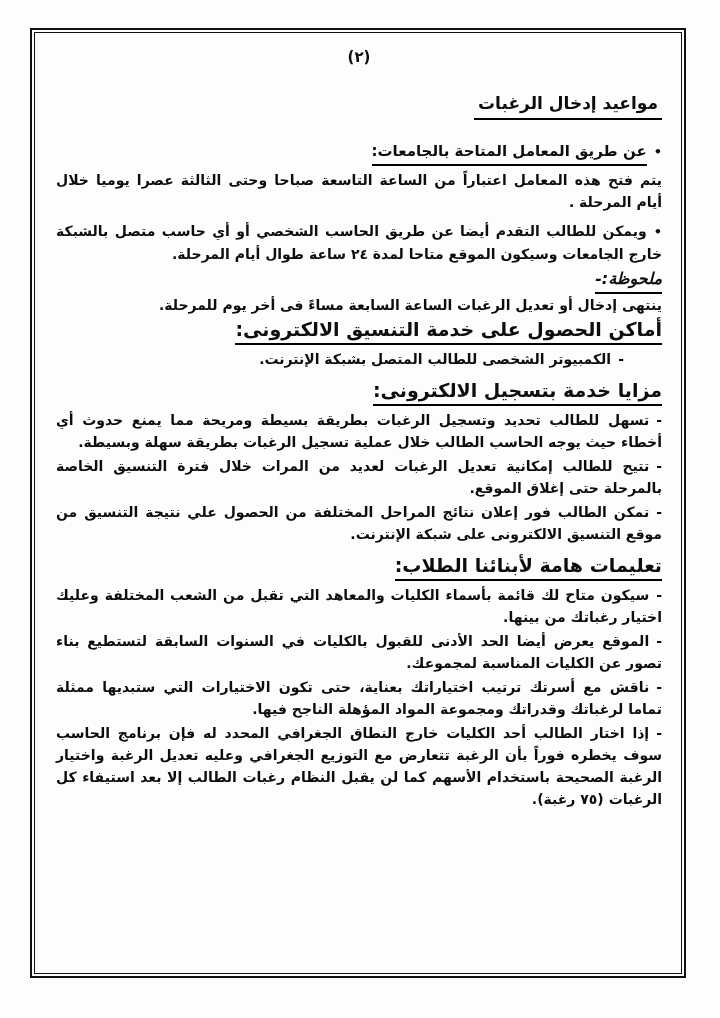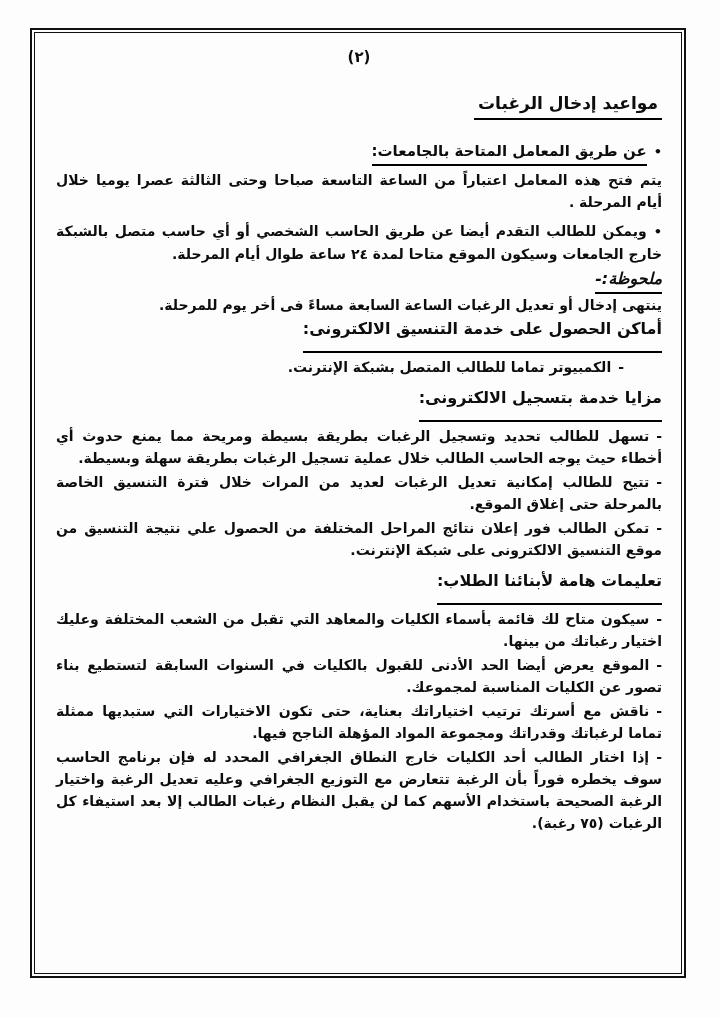--- a/index.html
+++ b/index.html
@@ -87,24 +87,24 @@
     line-height: 22px;
     border-bottom: 2px solid #000;
     padding-bottom: 2px;
   }
   .h2 {
     margin-top: 1px;
     margin-bottom: 3px;
   }
   .h2 > span {
     display: inline-block;
-    font-size: 16px;
+    font-size: 19px;
     line-height: 24px;
     border-bottom: 2px solid #000;
-    padding-bottom: 10px;
+    padding-bottom: 2px;
   }
   .h2.sp { margin-top: 8px; }
   .places .li { padding-right: 38px; margin-top: 1px; }
   .dash-list .li { margin-bottom: 2px; }
 </style>
 </head>
 <body>
 
 <div class="sheet">
   <div class="frame-outer">
@@ -131,21 +131,21 @@
     <div class="note-head">
       <span>ملحوظة:-</span>
     </div>
     <div class="para" style="margin-top:0;">ينتهى إدخال أو تعديل الرغبات الساعة السابعة مساءً فى أخر يوم للمرحلة.</div>
 
     <div class="h2">
       <span>أماكن الحصول على خدمة التنسيق الالكترونى:</span>
     </div>
     <div class="places">
       <div class="li">
-        <span class="marker">-</span><span>الكمبيوتر تماما للطالب المتصل بشبكة الإنترنت.</span>
+        <span class="marker">-</span><span>الكمبيوتر الشخصى للطالب المتصل بشبكة الإنترنت.</span>
       </div>
     </div>
 
     <div class="h2 sp">
       <span>مزايا خدمة بتسجيل الالكترونى:</span>
     </div>
     <div class="dash-list">
       <div class="li">
         <span class="marker">-</span><span>تسهل للطالب تحديد وتسجيل الرغبات بطريقة بسيطة ومريحة مما يمنع حدوث أي أخطاء حيث يوجه الحاسب الطالب خلال عملية تسجيل الرغبات بطريقة سهلة وبسيطة.</span>
       </div>

